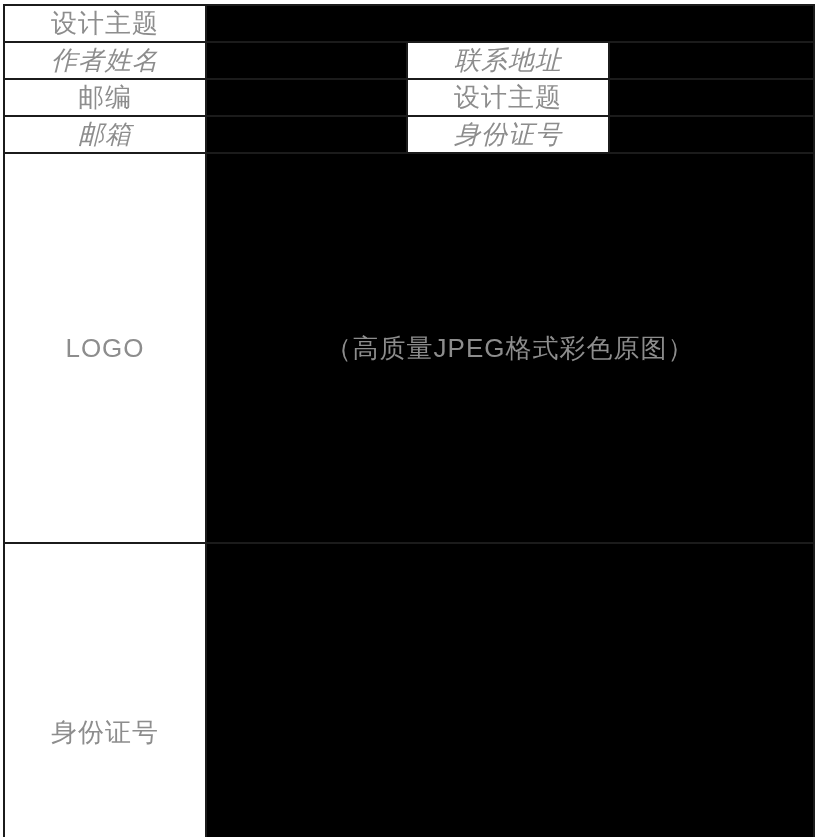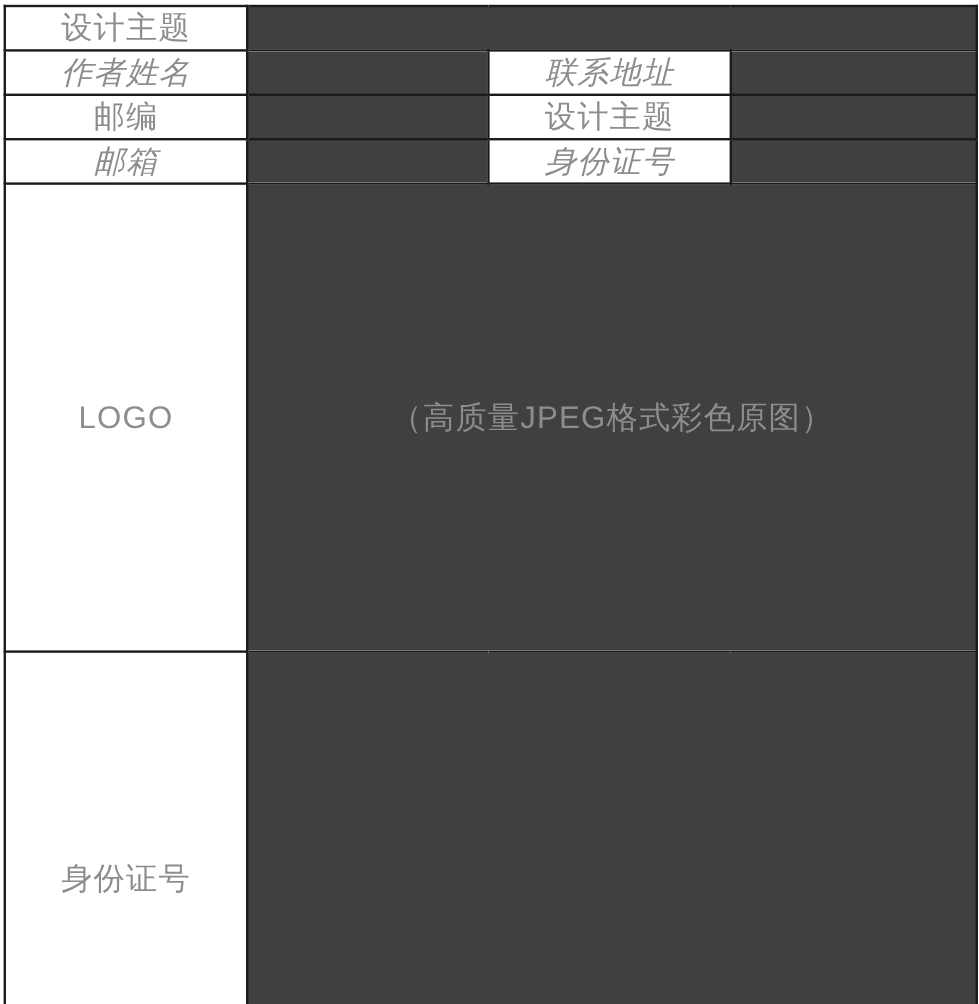--- a/index.html
+++ b/index.html
@@ -34,21 +34,21 @@
     font-size: 26px;
     letter-spacing: 1px;
     overflow: hidden;
     margin-left: 28px;
   }
   tr.r-theme    { height: 36px; }
   tr.r-info     { height: 37px; font-style: italic; }
   tr.r-info2    { height: 36px; }
   tr.r-logo     { height: 390px; }
   tr.r-meaning  { height: 378px; }
-  td.value-cell { background: #404040; }
+  td.value-cell { background: #000000; }
   td.logo-label { font-size: 25px; letter-spacing: 2px; }
   tr.r-meaning td.value-cell { border-bottom: none; }
   td .cellpad { display: block; width: 100%; }
 </style>
 </head>
 <body>
 
 <div class="sheet">
   <table class="form-table">
     <colgroup>

